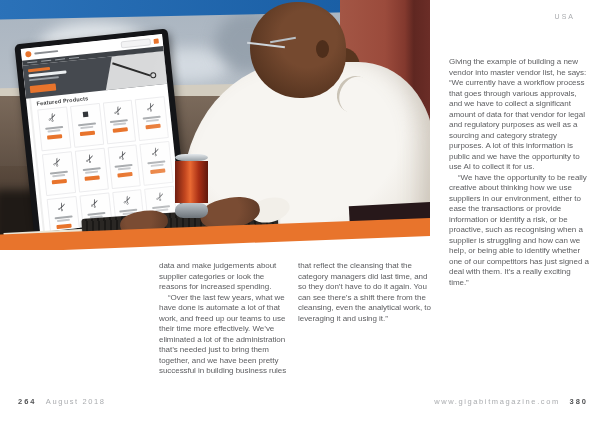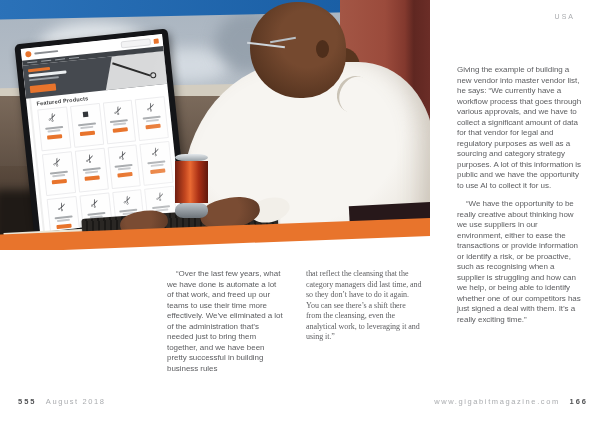--- a/index.html
+++ b/index.html
@@ -86,25 +86,25 @@
   .glass-rim{height:7px;background:linear-gradient(180deg,#e4e9ec,#98a0a6);border-radius:45%/70%;}
   .glass-body{height:42px;background:linear-gradient(90deg,#6f1d10,#c2461f 30%,#ea6a33 46%,#a92f15 72%,#5f180c);}
   .glass-base{height:15px;background:linear-gradient(180deg,#bcc3c9,#6d747a);border-radius:25%/45%;}
   .ph-orange{position:absolute;left:-10px;top:226px;width:460px;height:19px;background:#e8742c;transform:rotate(-2.2deg);}
   .ph-whitecover{position:absolute;left:-10px;top:244px;width:460px;height:42px;background:#ffffff;transform:rotate(-2.2deg);}
   
   .z1{z-index:1}.z2{z-index:2}.z3{z-index:3}.z4{z-index:4}.z5{z-index:5}.z6{z-index:6}.z7{z-index:7}.z8{z-index:8}.z10{z-index:10}
   
   .region-label{position:absolute;right:25px;top:13px;font-size:7px;letter-spacing:2px;color:#a9abae;}
   .col{position:absolute;font-size:8px;line-height:10.5px;color:#5d5e61;letter-spacing:-.05px;}
-  .col p{margin:8px;}
+  .col p{margin:0;}
   .col p.ind{text-indent:9px;}
   .col1{left:18px;top:261px;width:132px;}
   .col2{left:159px;top:261px;width:132px;}
-  .col3{left:298px;top:261px;width:133px;font-family:Liberation Serif, serif;}
+  .col3{left:298px;top:261px;width:133px;}
   .col4{left:449px;top:57px;width:141px;}
   .footer{position:absolute;top:397px;font-size:7.5px;letter-spacing:1.6px;color:#aaacaf;}
   .footer-left{left:18px;}
   .footer-right{left:370px;width:218px;text-align:right;}
   .footer b{color:#515254;font-weight:bold;letter-spacing:2px;}
   .footer .sep{display:inline-block;width:6px;}
 </style>
 </head>
 <body>
 
@@ -256,35 +256,36 @@
     <div class="ph-orange z10"></div>
     <div class="ph-whitecover z10"></div>
   </div>
 
   <div class="region-label">USA</div>
 
   <div class="col col1">
   </div>
 
   <div class="col col2">
+    <p>data and make judgements about supplier categories or look the reasons for increased spending.</p>
     <p class="ind">“Over the last few years, what we have done is automate a lot of that work, and freed up our teams to use their time more effectively. We’ve eliminated a lot of the administration that’s needed just to bring them together, and we have been pretty successful in building business rules</p>
   </div>
 
   <div class="col col3">
     <p>that reflect the cleansing that the category managers did last time, and so they don’t have to do it again. You can see there’s a shift there from the cleansing, even the analytical work, to leveraging it and using it.”</p>
   </div>
 
   <div class="col col4">
     <p>Giving the example of building a new vendor into master vendor list, he says: “We currently have a workflow process that goes through various approvals, and we have to collect a significant amount of data for that vendor for legal and regulatory purposes as well as a sourcing and category strategy purposes. A lot of this information is public and we have the opportunity to use AI to collect it for us.</p>
     <p class="ind">“We have the opportunity to be really creative about thinking how we use suppliers in our environment, either to ease the transactions or provide information or identify a risk, or be proactive, such as recognising when a supplier is struggling and how can we help, or being able to identify whether one of our competitors has just signed a deal with them. It’s a really exciting time.”</p>
   </div>
 
   <div class="footer footer-left">
-    <b>555</b><span class="sep"></span>
+    <b>264</b><span class="sep"></span>
     <span>August 2018</span>
   </div>
 
   <div class="footer footer-right">
     <span>www.gigabitmagazine.com</span><span class="sep"></span>
-    <b>166</b>
+    <b>380</b>
   </div>
 
 </div>
 
 </body></html>

